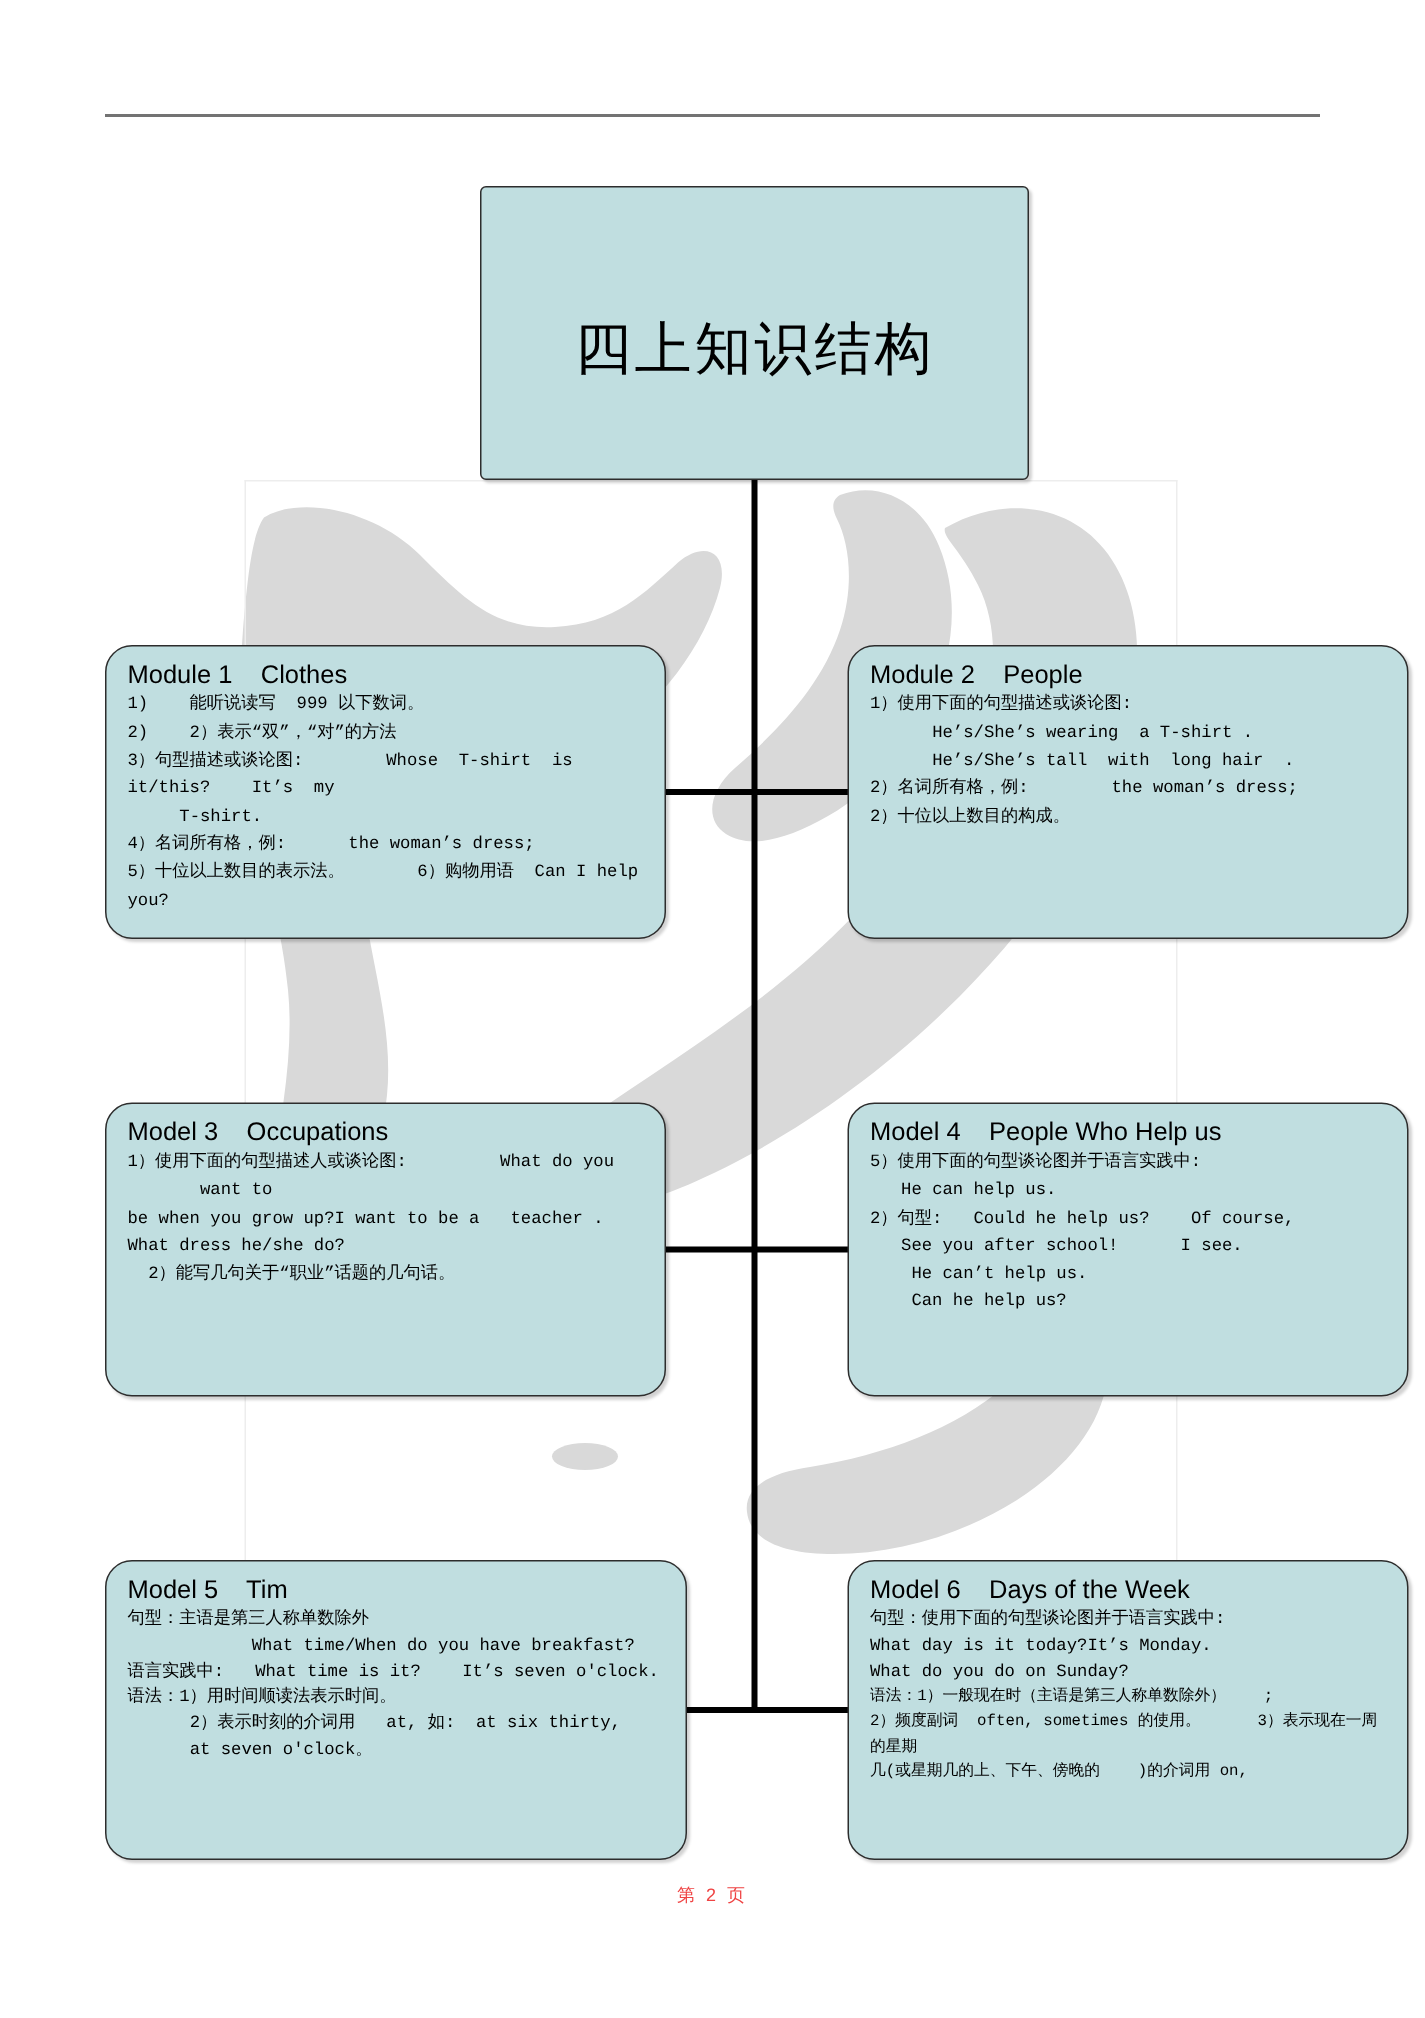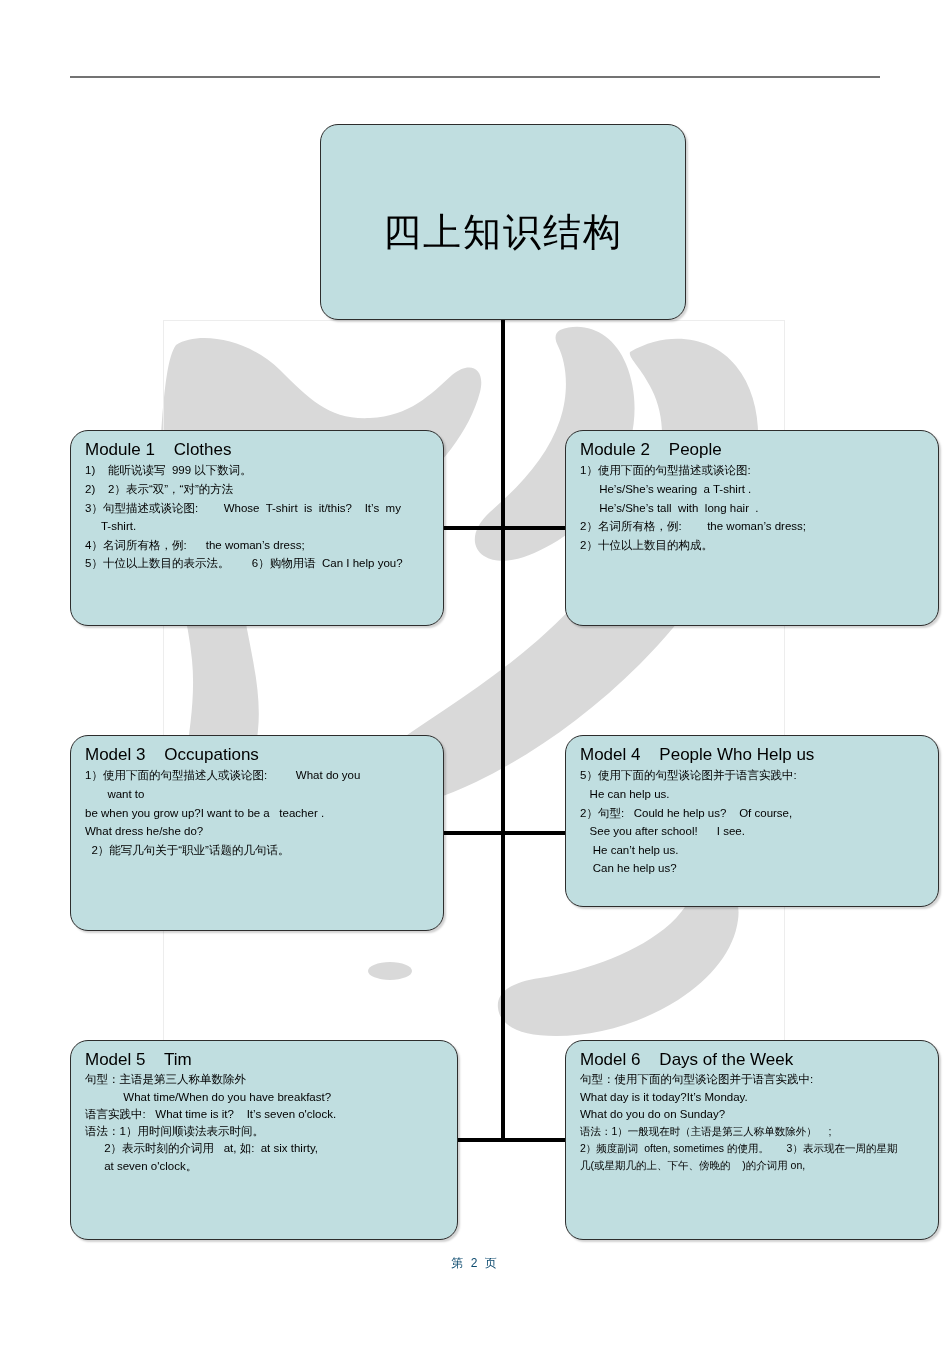--- a/index.html
+++ b/index.html
@@ -93,80 +93,80 @@
     z-index: 3;
     box-shadow: 2px 2px 2px rgba(0,0,0,0.18);
   }
 
   
   #node-title {
     left: 320px;
     top: 124px;
     width: 366px;
     height: 196px;
-    border-radius: 18px;
+    border-radius: 4px;
     display: flex;
     align-items: center;
     justify-content: center;
   }
   #node-title .title-text {
     font-family: "DejaVu Serif", "Liberation Serif", serif;
     font-size: 38px;
     letter-spacing: 2px;
     color: #000000;
     line-height: 1.2;
     padding-top: 22px;
   }
 
   
   .module {
     padding: 8px 12px 8px 14px;
   }
   #node-m1 { left: 70px;  top: 430px;  width: 374px; height: 196px; }
   #node-m2 { left: 565px; top: 430px;  width: 374px; height: 196px; }
   #node-m3 { left: 70px;  top: 735px;  width: 374px; height: 196px; }
-  #node-m4 { left: 565px; top: 735px;  width: 374px; height: 172px; }
+  #node-m4 { left: 565px; top: 735px;  width: 374px; height: 196px; }
   #node-m5 { left: 70px;  top: 1040px; width: 388px; height: 200px; }
   #node-m6 { left: 565px; top: 1040px; width: 374px; height: 200px; }
 
   .module-heading {
     font-size: 17px;
     color: #000000;
     white-space: pre;
     line-height: 1.25;
     margin-bottom: 1px;
   }
   .module-body { }
   .line {
     font-size: 11.5px;
     color: #111111;
     line-height: 1.62;
     white-space: pre-wrap;
     color: #000;
   }
   .line.cn {
-    font-family: Liberation Sans, sans-serif;
+    font-family: Liberation Mono, monospace;
   }
   .line.small {
     font-size: 10.5px;
     line-height: 1.6;
   }
   .line.tight {
     line-height: 1.5;
   }
 
   
   #footer {
     position: absolute;
     left: 0;
     top: 1255px;
     width: 950px;
     text-align: center;
     font-size: 12px;
-    color: #0c4a6e;
+    color: #ef4444;
     letter-spacing: 2px;
     z-index: 2;
   }
 </style>
 </head>
 <body>
 
 <div id="page">
 
   <svg id="watermark" viewBox="0 0 950 1345" xmlns="http://www.w3.org/2000/svg" aria-hidden="true">

